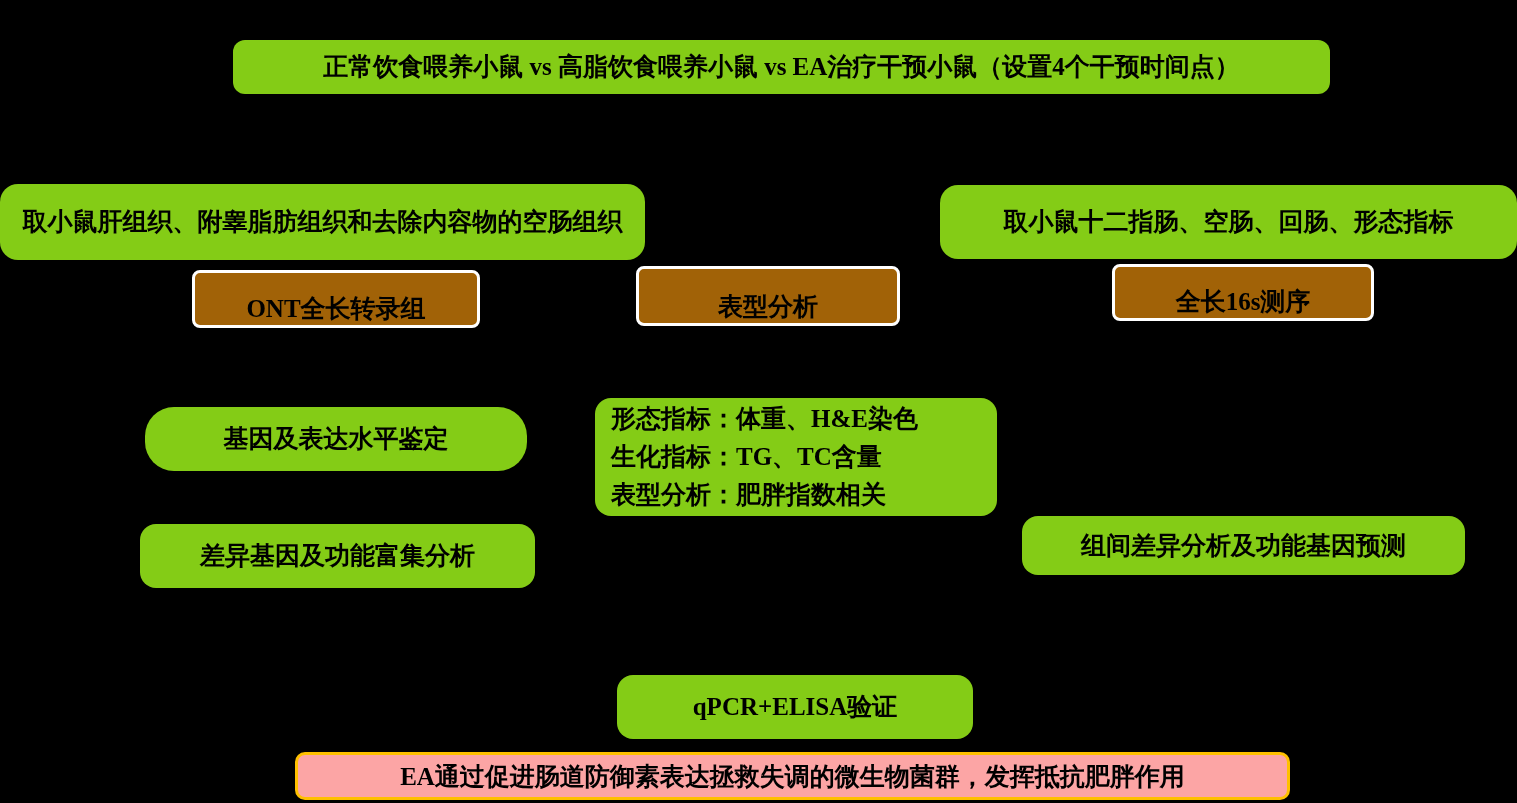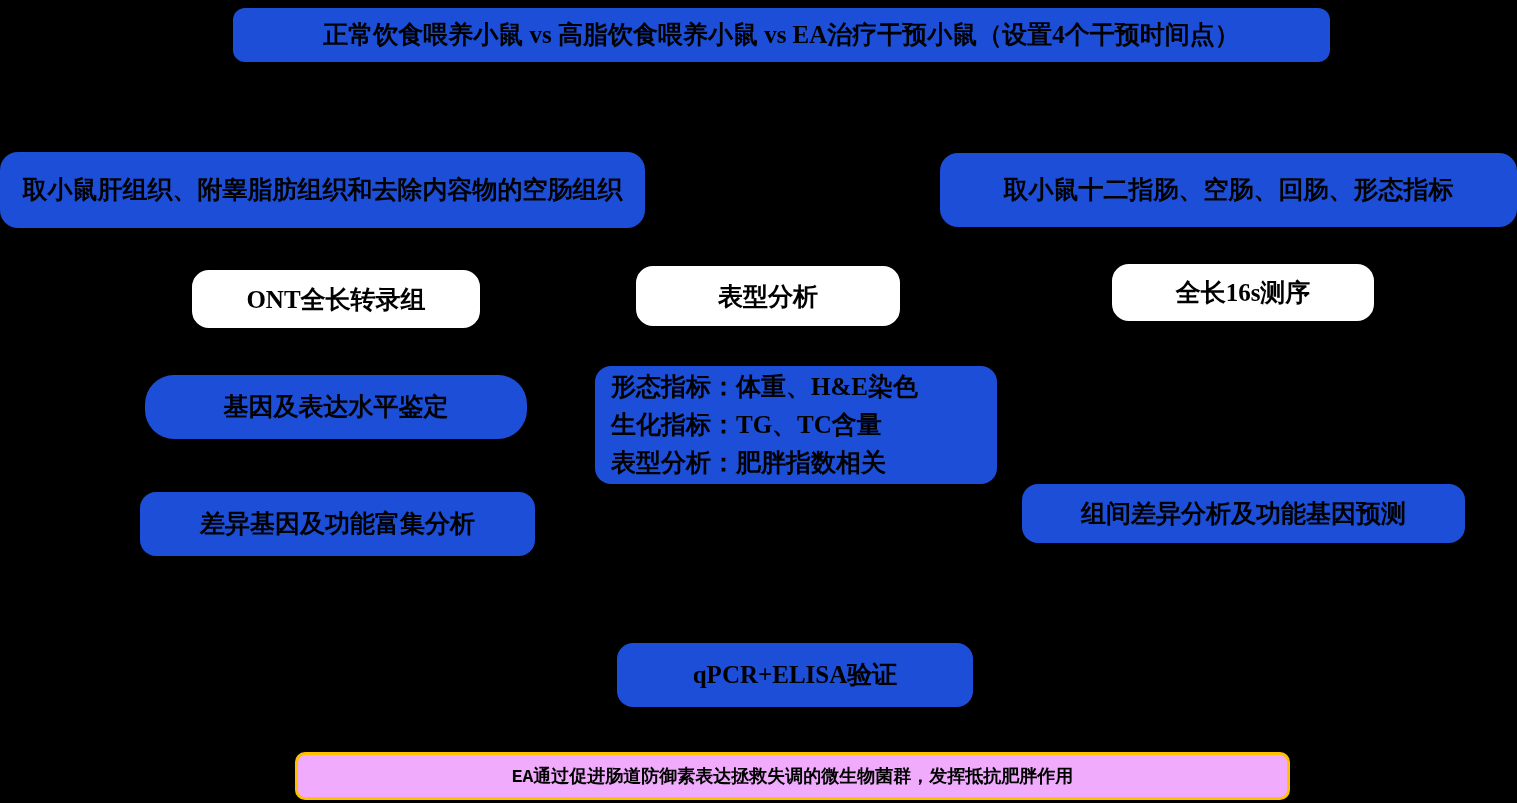--- a/index.html
+++ b/index.html
@@ -21,38 +21,39 @@
     position: absolute;
     box-sizing: border-box;
     display: flex;
     align-items: center;
     justify-content: center;
     text-align: center;
     font-weight: bold;
     color: #000000;
   }
   .green {
-    background: #1d4ed8;
+    background: #84cc16;
     border-radius: 16px;
     font-size: 25px;
     line-height: 36px;
     padding: 7px 14px;
+    margin-top: 32px;
   }
   .orange {
-    background: #ffffff;
+    background: #a16207;
     border: 3px solid #FFFFFF;
-    border-radius: 17px;
+    border-radius: 8px;
     font-size: 25px;
+    align-items: flex-end;
   }
   .conclusion {
-    background: #f0abfc;
+    background: #fca5a5;
     border: 3px solid #FFC000;
     border-radius: 10px;
-    font-size: 18px;
-    font-family: Liberation Mono, monospace;
+    font-size: 25px;
   }
   .multiline {
     flex-direction: column;
     align-items: flex-start;
     justify-content: center;
     text-align: left;
   }
   .multiline span {
     display: block;
     line-height: 38px;

